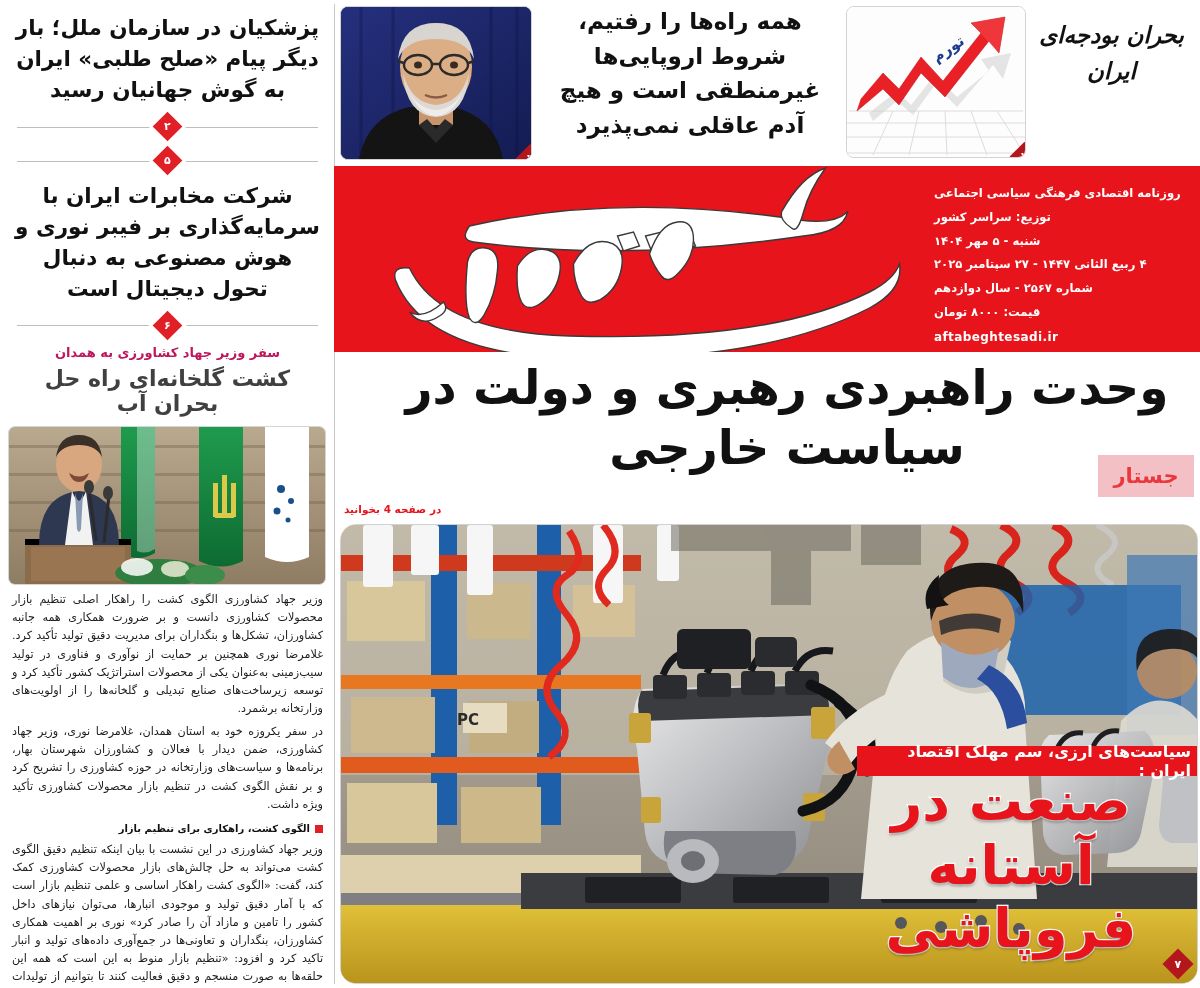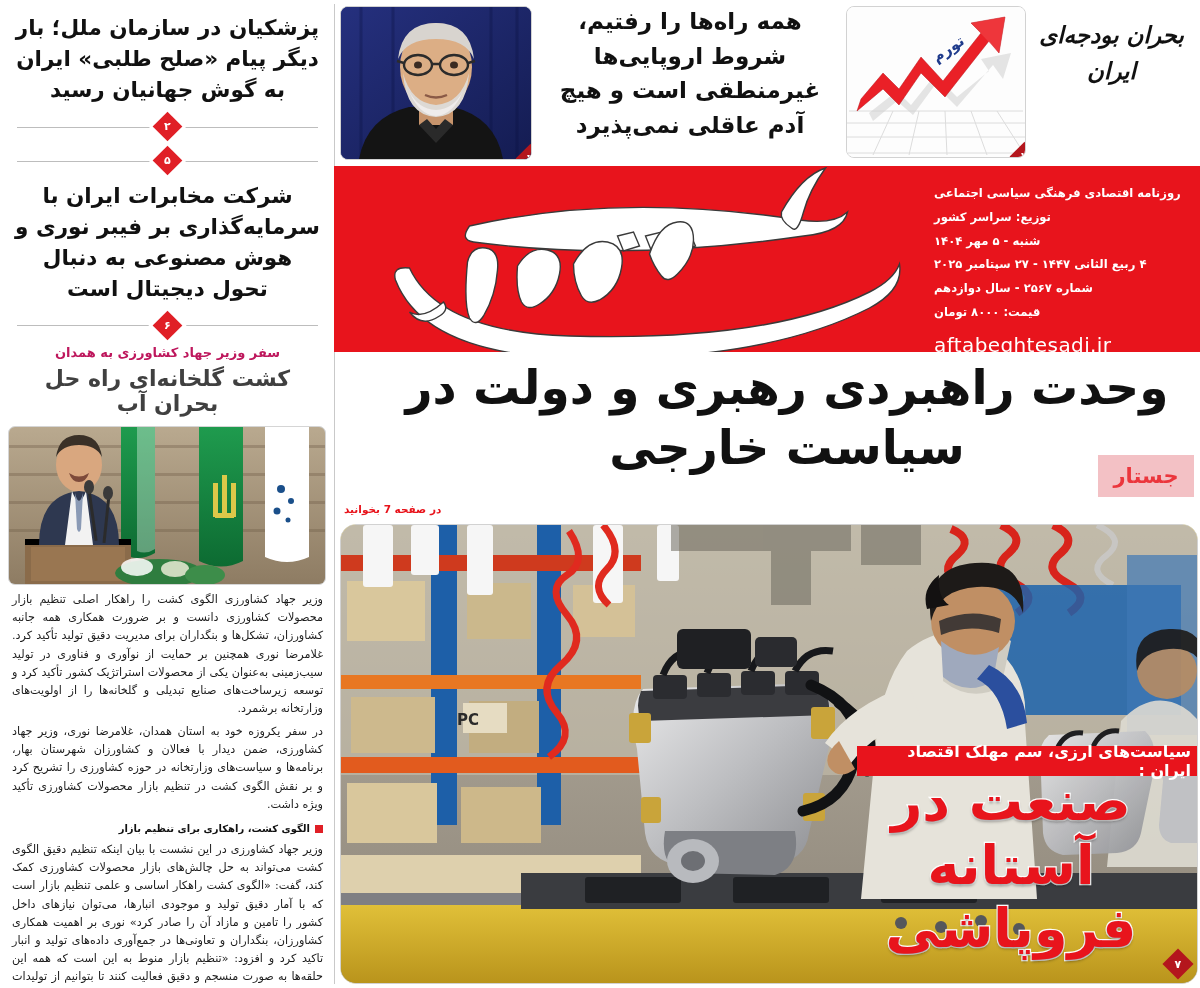--- a/index.html
+++ b/index.html
@@ -105,21 +105,21 @@
   .masthead{
     position:absolute;left:334px;top:166px;width:866px;height:186px;
     background:#e8141c;overflow:hidden;
   }
   .mast-info{
     position:absolute;right:16px;top:16px;width:250px;text-align:left;
     color:#fff;font-size:11.6px;line-height:2.05;font-weight:bold;
     letter-spacing:-0.1px;
   }
   .mast-site{
-    font-size:20px;font-weight:normal;color:#fff;letter-spacing:0.4px;margin-top:0;
+    font-size:12px;font-weight:bold;color:#fff;letter-spacing:0.4px;margin-top:0;
   }
   .mast-logo{
     position:absolute;right:265px;top:-4px;left:10px;height:190px;
   }
   .mast-logo svg{width:100%;height:100%;display:block;}
 
   
   .mainhead{
     position:absolute;left:334px;top:352px;width:866px;height:150px;
     text-align:center;color:#111;font-weight:bold;font-size:47px;line-height:1.28;
@@ -380,21 +380,21 @@
           <path d="M118 100 q4 -16 18 -14 q14 2 12 22 q-2 26 -14 46 q-8 12 -14 2 q-6 -14 -2 -56 z"></path>
 
           <path d="M94 140 q-20 18 -34 10 q12 16 30 4 q10 -6 4 -14 z"></path>
         </g>
       </svg>
     </div>
   </div>
 
   <div class="mainhead">وحدت راهبردی رهبری و دولت در سیاست خارجی</div>
   <div class="jostar">جستار</div>
-  <div class="readon">در صفحه 7 بخوانید</div>
+  <div class="readon">در صفحه 4 بخوانید</div>
 
   <div class="mainphoto">
     <svg viewBox="0 0 856 458" preserveAspectRatio="none" width="856" height="458">
       <defs>
         <linearGradient id="bgF" x1="0" y1="0" x2="0" y2="1">
           <stop offset="0" stop-color="#b9b2a4"></stop>
             <stop offset="1" stop-color="#8d8578"></stop>
         </linearGradient>
         <linearGradient id="metal" x1="0" y1="0" x2="1" y2="1">
           <stop offset="0" stop-color="#e9e9ea"></stop>

